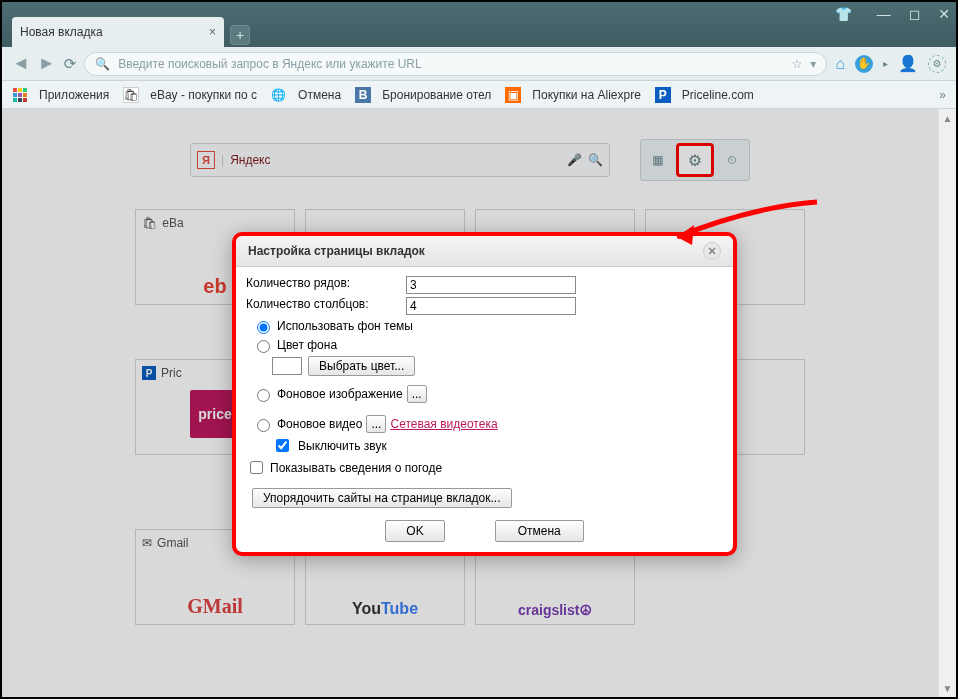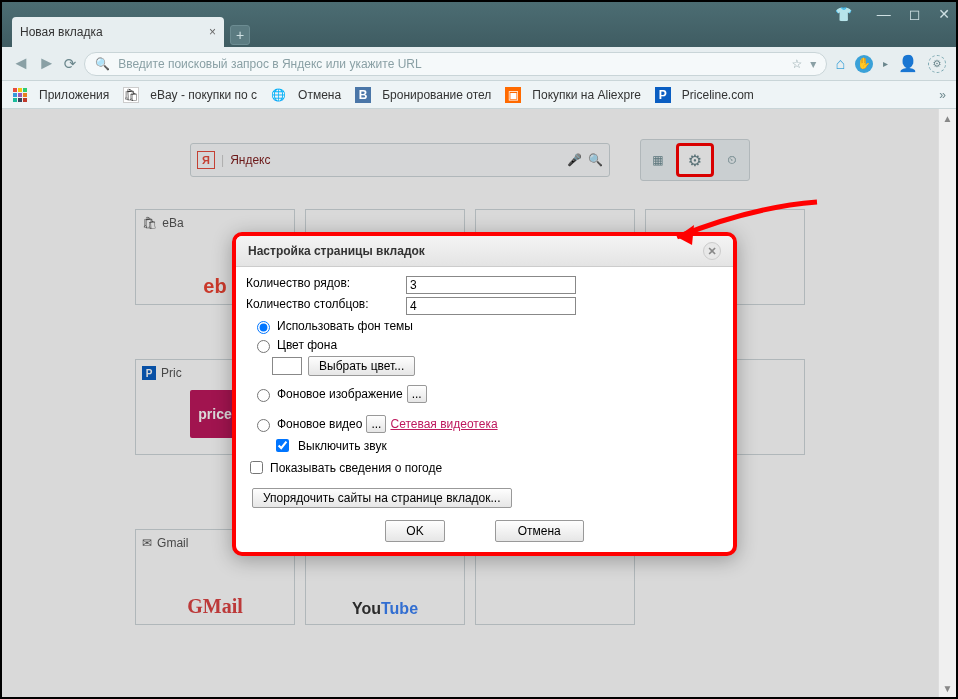--- a/index.html
+++ b/index.html
@@ -364,20 +364,24 @@
         <div class="tbody" style="font-size:16px">
             <span style="color:#333">You</span>
             <span style="color:#3b82f6">Tube</span>
           </div>
       </div>
       <div class="tile">
         <div class="thead">
             <span style="color:#7a3fb5">☮</span>
             <span>Crai...</span>
           </div>
+        <div class="tbody" style="font-size:14px;color:#7a3fb5">
+            <span>craigslist</span> 
+            <span>☮</span>
+          </div>
       </div>
     </div>
   </div>
   <div class="scrollbar">
     <div class="scroll-up">▲</div>
     <div class="scroll-down">▼</div>
   </div>
 </div>
 
 <svg class="arrow" viewBox="0 0 160 50">

